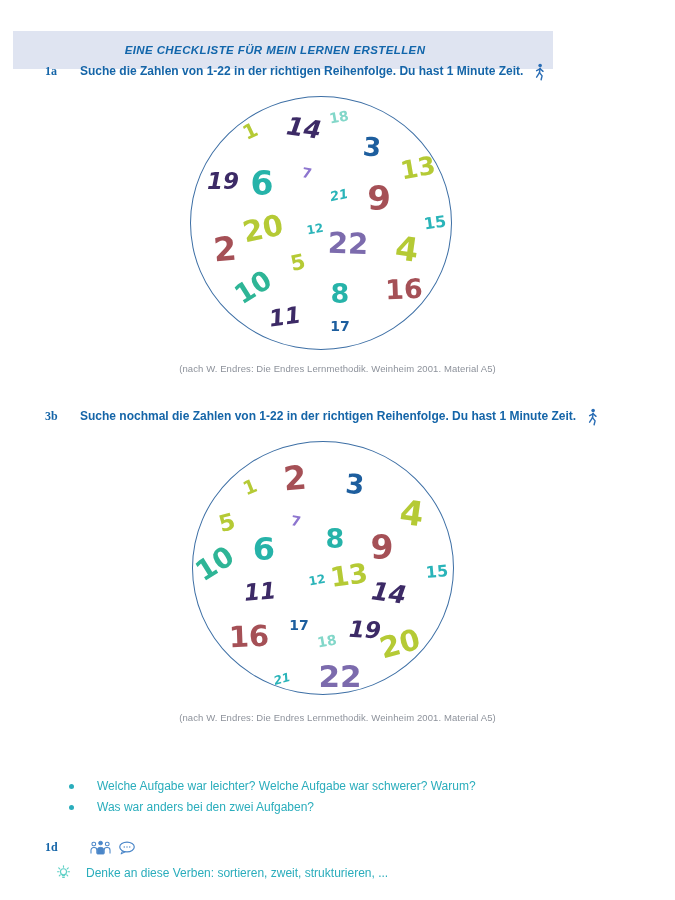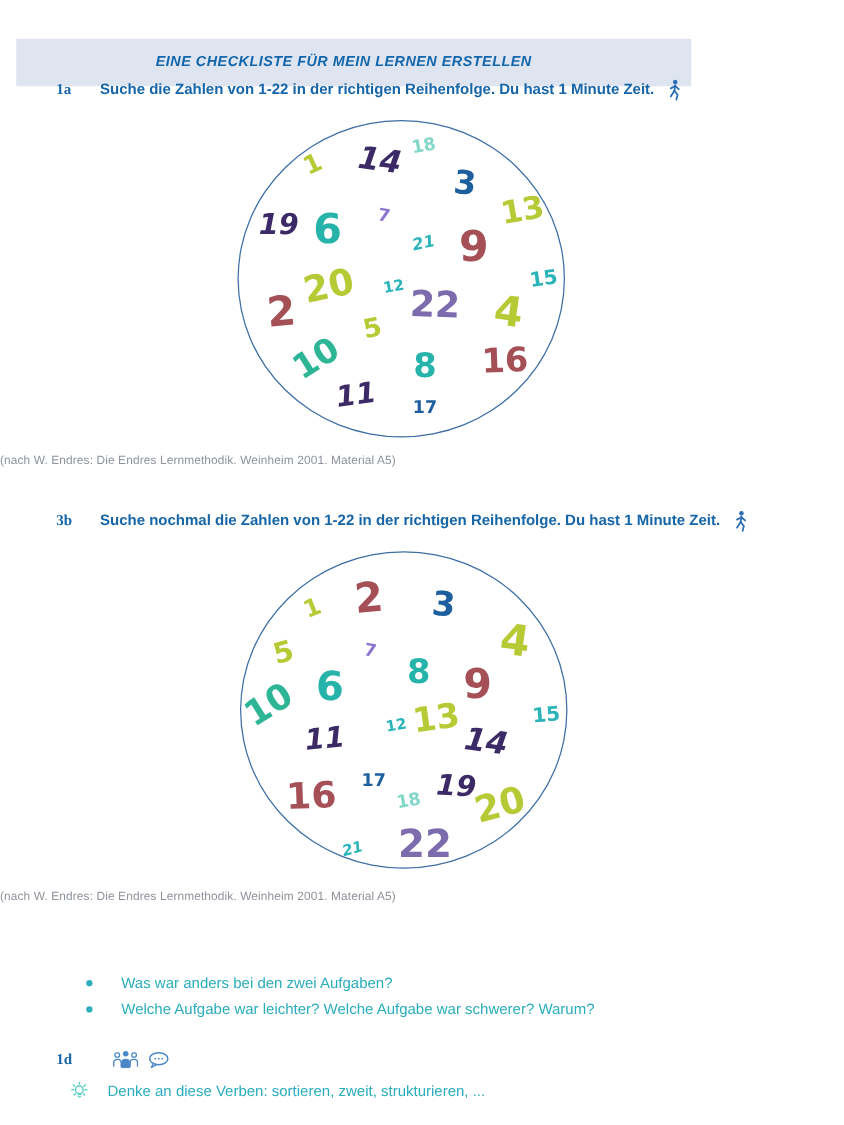--- a/index.html
+++ b/index.html
@@ -22,21 +22,21 @@
   .task-num{width:35px;flex:none;font-family:Liberation Serif, serif;}
   .task-icons{display:flex;align-items:center;gap:7px;margin-left:10px;height:17px;}
   .circle-wrap{
     position:absolute;border:1.5px solid #3d6fa5;border-radius:50%;background:#fff;
   }
   .hand-num{
     position:absolute;line-height:1;white-space:nowrap;
     font-family:"DejaVu Sans",sans-serif;
   }
   .attribution{
-    position:absolute;left:0;width:675px;
+    position:absolute;left:0;width:675px;text-align:center;
     font-size:9.5px;color:#8d929b;letter-spacing:.1px;
   }
   .bullet-list{
     position:absolute;left:67px;margin:0;padding:0;list-style:none;
     font-size:12px;color:#2aadbc;line-height:21px;
   }
   .bullet-list li{position:relative;padding-left:30px;}
   .bullet-list li::before{
     content:"";position:absolute;left:2px;top:8px;width:5px;height:5px;border-radius:50%;
     background:#2aadbc;
@@ -140,22 +140,22 @@
       <span class="hand-num" style="left: 134px; top: 199px; font-size: 14px; font-weight: 600; color: rgb(130, 215, 201); transform: translate(-50%, -50%) rotate(-10deg);">18</span>
       <span class="hand-num" style="left: 207px; top: 202px; font-size: 29px; font-weight: 600; color: rgb(181, 202, 53); transform: translate(-50%, -50%) rotate(-15deg);">20</span>
       <span class="hand-num" style="left: 147px; top: 234px; font-size: 31px; font-weight: 600; color: rgb(124, 107, 173); transform: translate(-50%, -50%) rotate(0deg);">22</span>
       <span class="hand-num" style="left: 89px; top: 237px; font-size: 12px; font-weight: 600; color: rgb(42, 180, 185); transform: translate(-50%, -50%) rotate(-15deg); font-style: italic;">21</span>
     </div>
 
   <div class="attribution" style="top:712px">(nach W. Endres: Die Endres Lernmethodik. Weinheim 2001. Material A5)</div>
 
 
   <ul class="bullet-list" style="top:776px">
+    <li>Welche Aufgabe war leichter? Welche Aufgabe war schwerer? Warum?</li>
     <li>Was war anders bei den zwei Aufgaben?</li>
-    <li>Welche Aufgabe war leichter? Welche Aufgabe war schwerer? Warum?</li>
   </ul>
 
   <div class="task" style="top:839px">
     <span class="task-num">1d</span>
     <span class="task-icons">
       <svg class="icon" width="21" height="15" viewBox="0 0 32 22">
         <g fill="none" stroke="#4a86c8" stroke-width="1.6" stroke-linejoin="round">
           <rect x="3" y="3" width="5.6" height="5.2" rx="2.3"></rect>
           <path d="M1.5 20 v-5 a4 4 0 0 1 4 -4 h1 a4 4 0 0 1 4 4 V20"></path>
           <rect x="23.5" y="3" width="5.6" height="5.2" rx="2.3"></rect>

